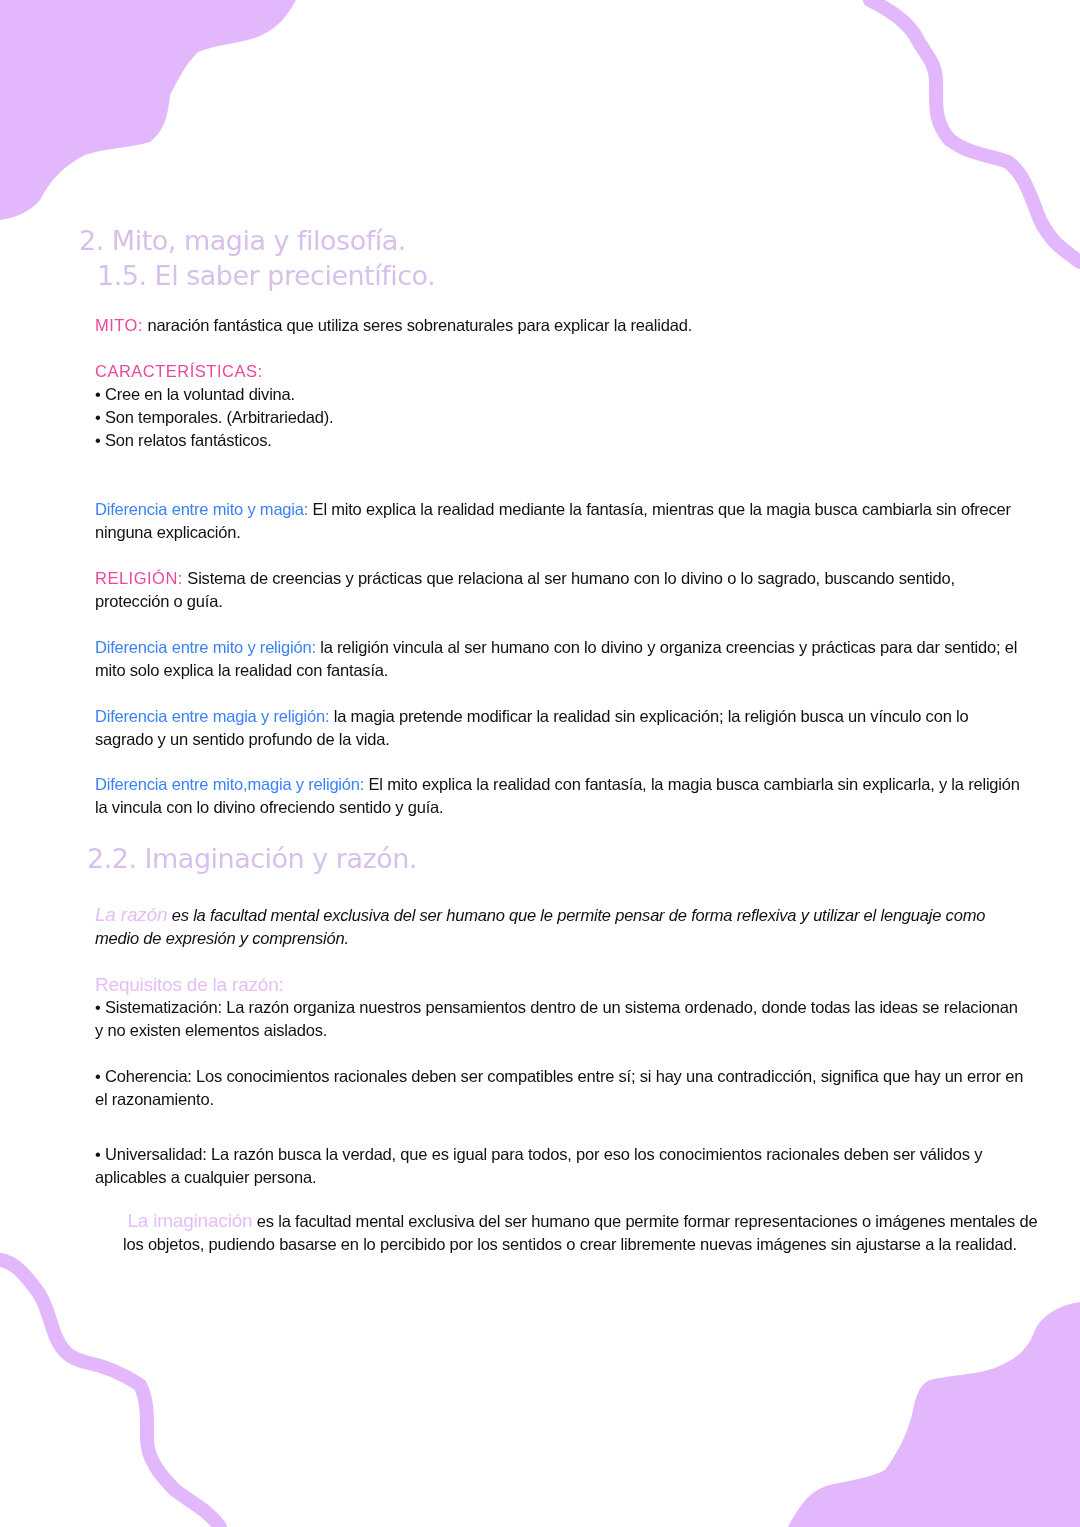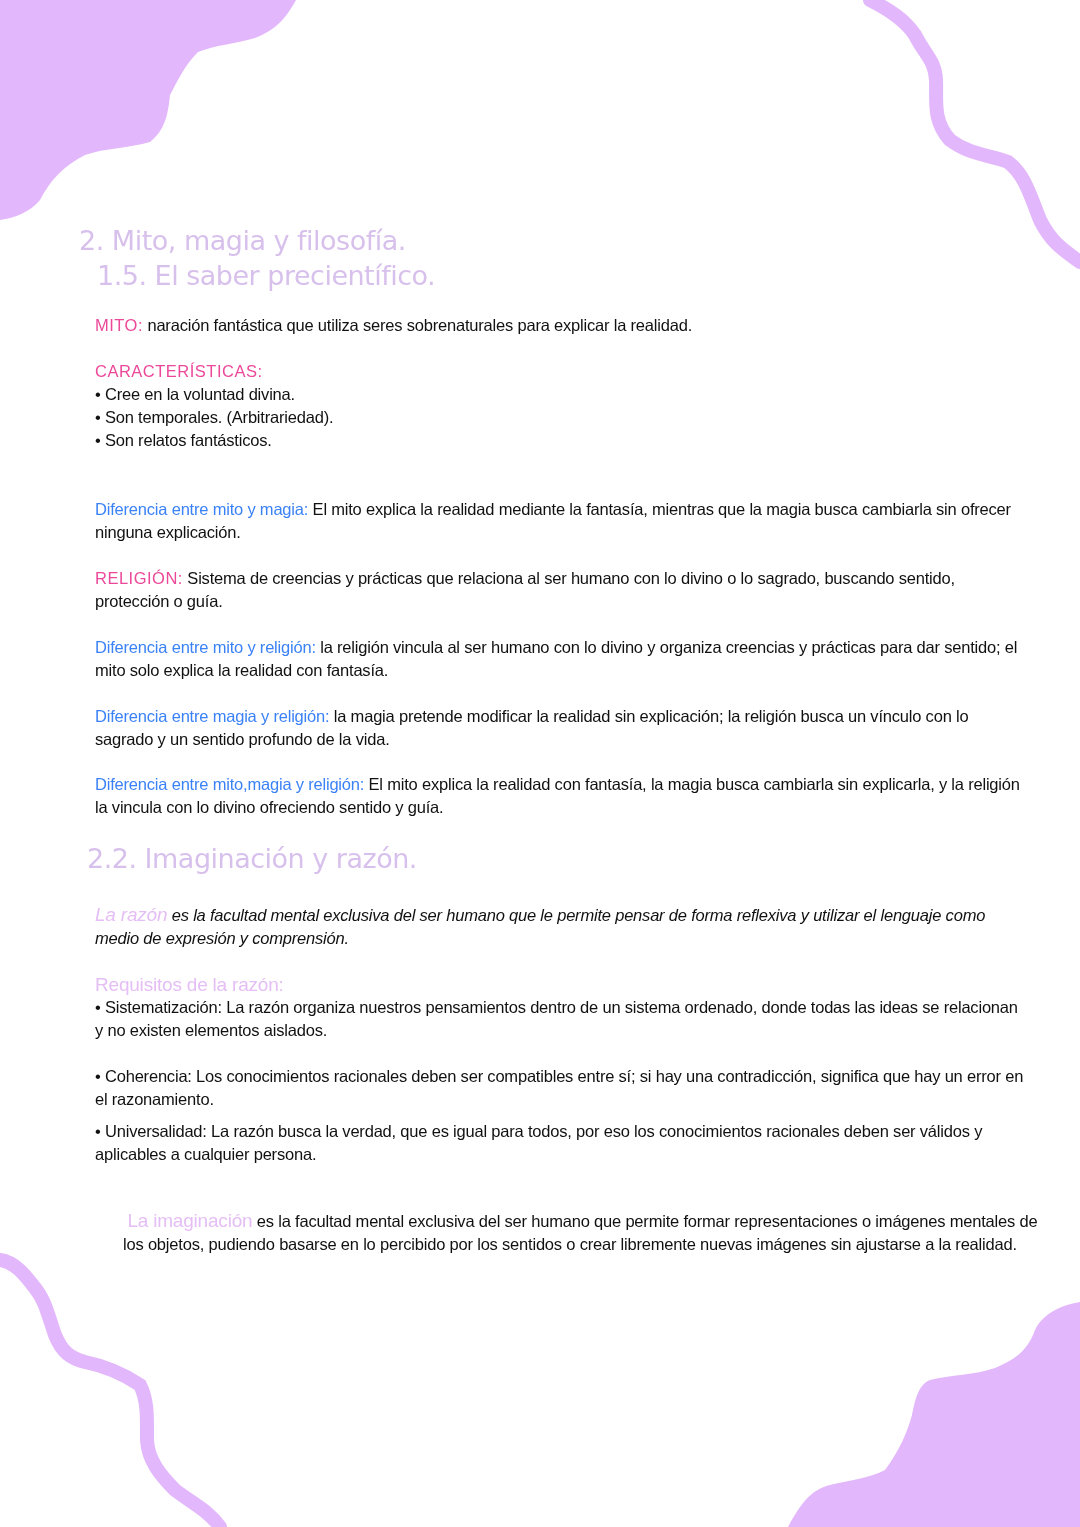--- a/index.html
+++ b/index.html
@@ -112,19 +112,19 @@
 
 <div class="block" style="top:903px;font-style:italic;">
   <span class="lbl lbl-lg">La razón</span><span> es la facultad mental exclusiva del ser humano que le permite pensar de forma reflexiva y utilizar el lenguaje como medio de expresión y comprensión.</span>
 </div>
 
 <div class="block" style="top:973px;">
   <div class="lbl lbl-lg">Requisitos de la razón:</div>
   <ul class="bullets">
     <li>Sistematización: La razón organiza nuestros pensamientos dentro de un sistema ordenado, donde todas las ideas se relacionan y no existen elementos aislados.</li>
     <li style="margin-top:23px;">Coherencia: Los conocimientos racionales deben ser compatibles entre sí; si hay una contradicción, significa que hay un error en el razonamiento.</li>
-    <li style="margin-top:9px;">Universalidad: La razón busca la verdad, que es igual para todos, por eso los conocimientos racionales deben ser válidos y aplicables a cualquier persona.</li>
+    <li style="margin-top:32px;">Universalidad: La razón busca la verdad, que es igual para todos, por eso los conocimientos racionales deben ser válidos y aplicables a cualquier persona.</li>
   </ul>
 </div>
 
 <div class="block" style="top:1209px;margin-left:28px;">
   &nbsp;<span class="lbl lbl-lg">La imaginación</span><span> es la facultad mental exclusiva del ser humano que permite formar representaciones o imágenes mentales de los objetos, pudiendo basarse en lo percibido por los sentidos o crear libremente nuevas imágenes sin ajustarse a la realidad.</span>
 </div>
 
 </body></html>

